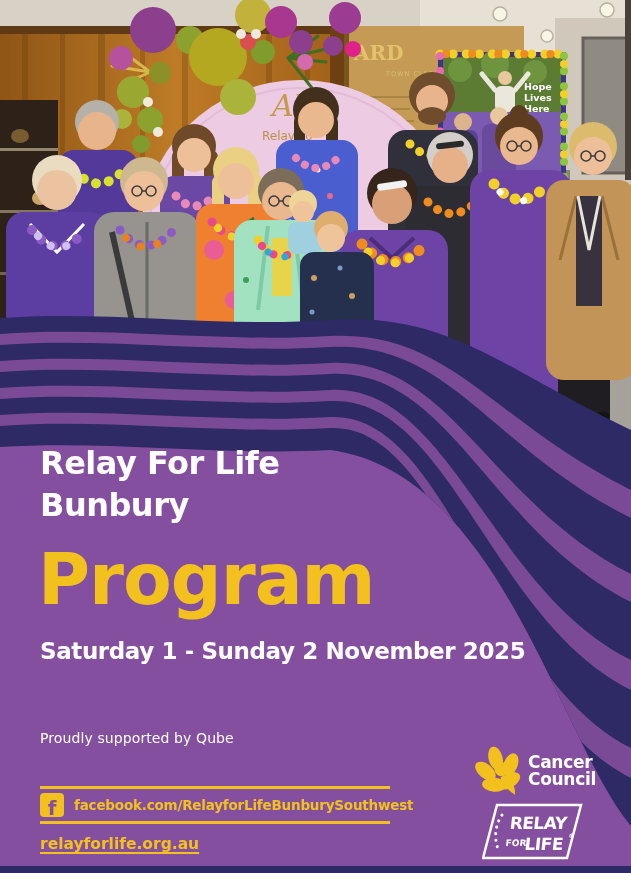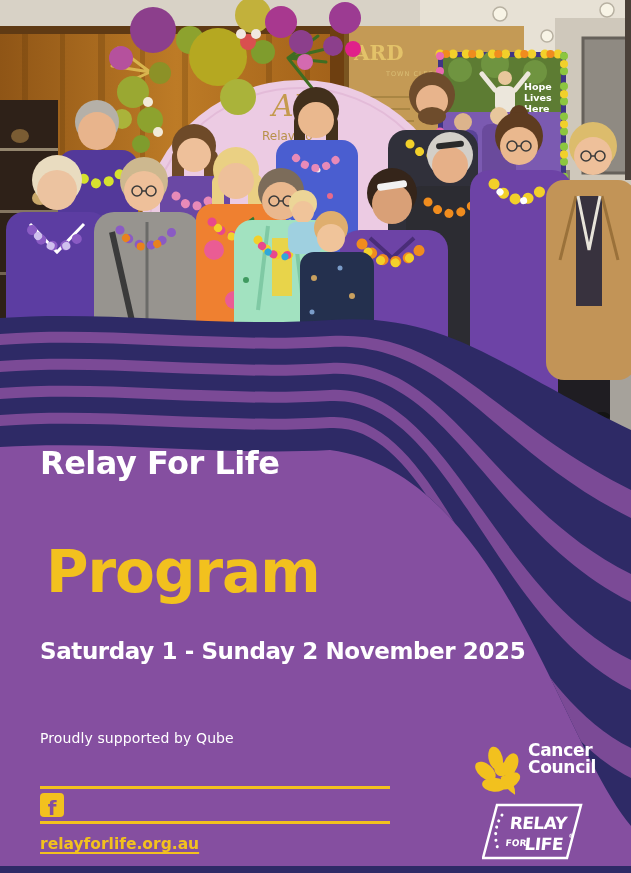--- a/index.html
+++ b/index.html
@@ -12,22 +12,22 @@
     background:var(--purple-bg);
     font-family:"DejaVu Sans","Liberation Sans",sans-serif;
   }
   .art{position:absolute;left:0;top:0;width:631px;height:873px;display:block;}
   .overlay{position:absolute;left:0;top:0;width:631px;height:873px;}
   .title{
     position:absolute;left:40px;top:442px;color:var(--white);
     font-size:32px;font-weight:800;line-height:1.32;letter-spacing:-0.5px;
   }
   .program{
-    position:absolute;left:46px;top:538px;color:var(--yellow);
-    font-size:58px;font-weight:800;letter-spacing:-1px;
+    position:absolute;left:38px;top:538px;color:var(--yellow);
+    font-size:71px;font-weight:800;letter-spacing:-1px;
   }
   .date-line{
     position:absolute;left:40px;top:638px;color:var(--white);
     font-size:23px;font-weight:800;letter-spacing:-0.4px;white-space:nowrap;
   }
   .loc-line{
     position:absolute;left:40px;top:686px;color:var(--white);
     font-size:23px;font-weight:800;letter-spacing:-0.4px;white-space:nowrap;
   }
   .supporter{
@@ -44,21 +44,21 @@
   .fb-icon span{
     color:var(--purple-bg);font-weight:800;font-size:20px;line-height:0.92;
     font-family:"DejaVu Sans",sans-serif;
   }
   .fb-text{color:var(--yellow);font-size:13.5px;font-weight:800;letter-spacing:-0.2px;white-space:nowrap;}
   .site{
     position:absolute;left:40px;top:835px;color:var(--yellow);
     font-size:15.5px;font-weight:800;text-decoration:underline;
     text-underline-offset:3px;text-decoration-thickness:2px;
   }
-  .cc-logo{position:absolute;left:474px;top:742px;display:flex;align-items:flex-start;gap:6px;}
+  .cc-logo{position:absolute;left:474px;top:742px;display:flex;align-items:center;gap:6px;}
   .cc-text{color:var(--white);font-size:17px;font-weight:800;line-height:1.0;letter-spacing:-0.3px;}
   .rfl-logo{position:absolute;left:482px;top:802px;width:102px;height:60px;}
 </style>
 </head>
 <body>
 
 <div class="page">
 
   <svg class="art" viewBox="0 0 631 873">
     <defs>
@@ -356,30 +356,32 @@
         <path d="M0,388 C110,380 220,397 330,390 C450,384 490,590 631,660 L631,690 C490,620 450,395 330,401 C220,408 110,391 0,399 Z"></path>
         <path d="M0,415 C110,407 220,424 330,417 C450,411 490,678 631,748 L631,778 C490,708 450,422 330,428 C220,435 110,418 0,426 Z"></path>
       </g>
       <rect x="0" y="866" width="631" height="7" fill="var(--navy)"></rect>
     </g>
   </svg>
 
   <div class="overlay">
     <div class="title">
       <div>Relay For Life</div>
+      <div>Bunbury</div>
     </div>
     <div class="program">Program</div>
     <div class="date-line">Saturday 1 - Sunday 2 November 2025</div>
     <div class="supporter">Proudly supported by Qube</div>
 
     <div class="rule rule1"></div>
     <div class="fb-row">
       <div class="fb-icon">
         <span>f</span>
       </div>
+      <div class="fb-text">facebook.com/RelayforLifeBunburySouthwest</div>
     </div>
     <div class="rule rule2"></div>
     <div class="site">relayforlife.org.au</div>
 
     <div class="cc-logo">
       <svg width="48" height="58" viewBox="0 0 48 58">
         <g transform="translate(25,30) rotate(-14)" fill="var(--yellow)">
           <ellipse cx="0" cy="-14" rx="7" ry="12"></ellipse>
           <ellipse cx="13" cy="-4" rx="7" ry="12" transform="rotate(72)"></ellipse>
           <ellipse cx="8" cy="11" rx="7" ry="12" transform="rotate(144)"></ellipse>

